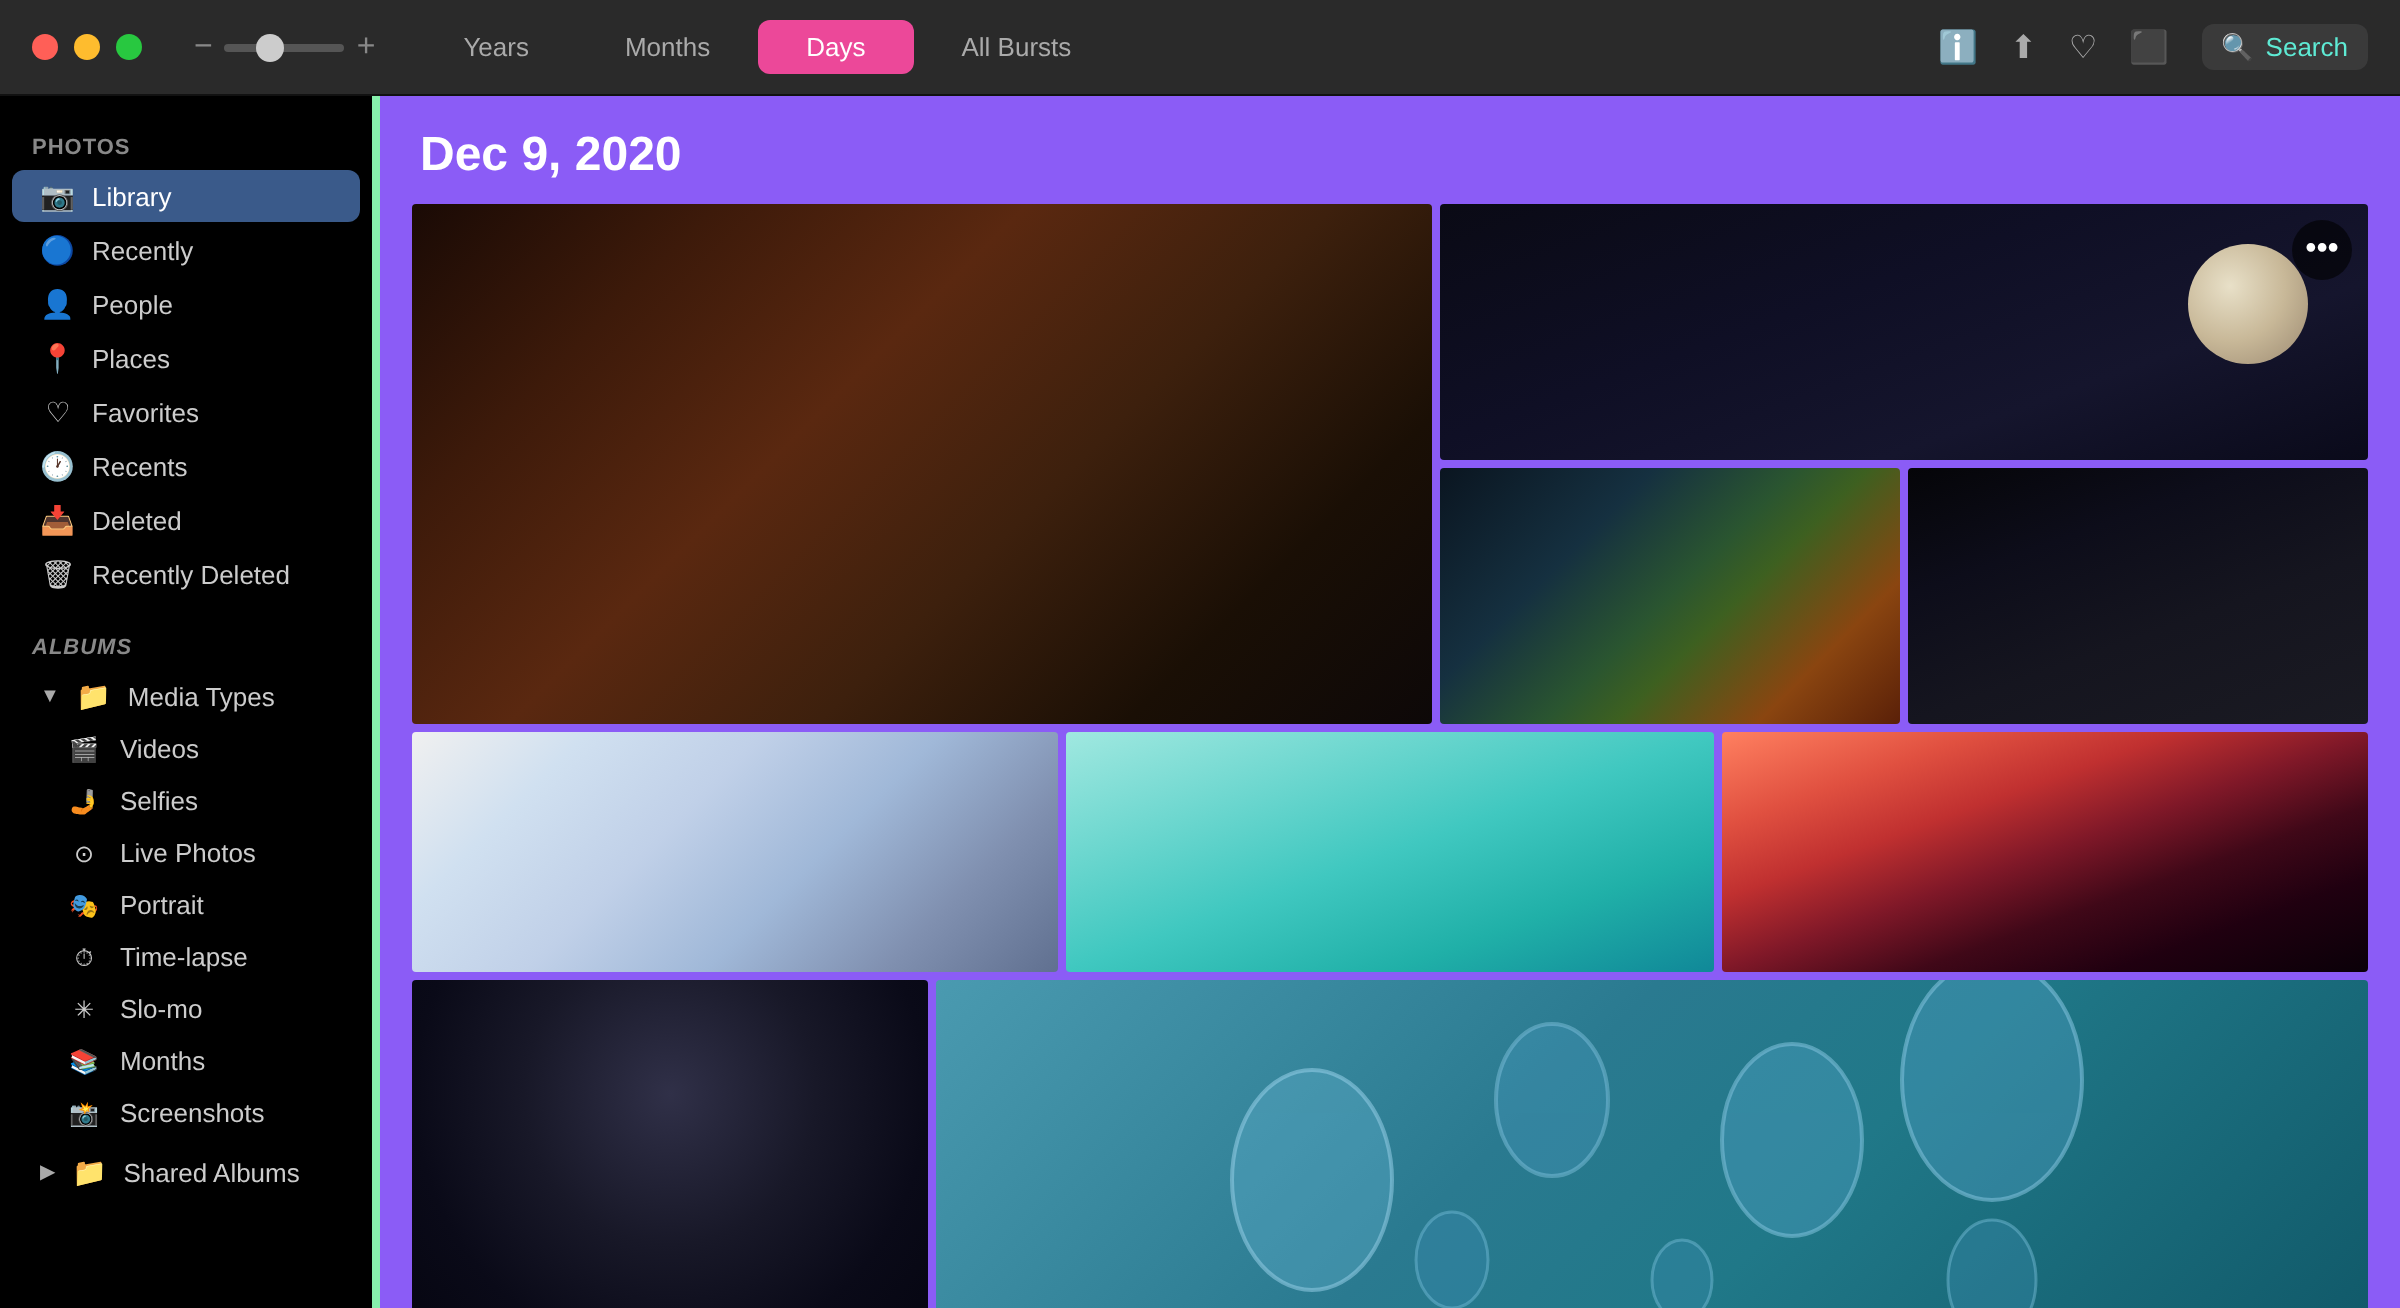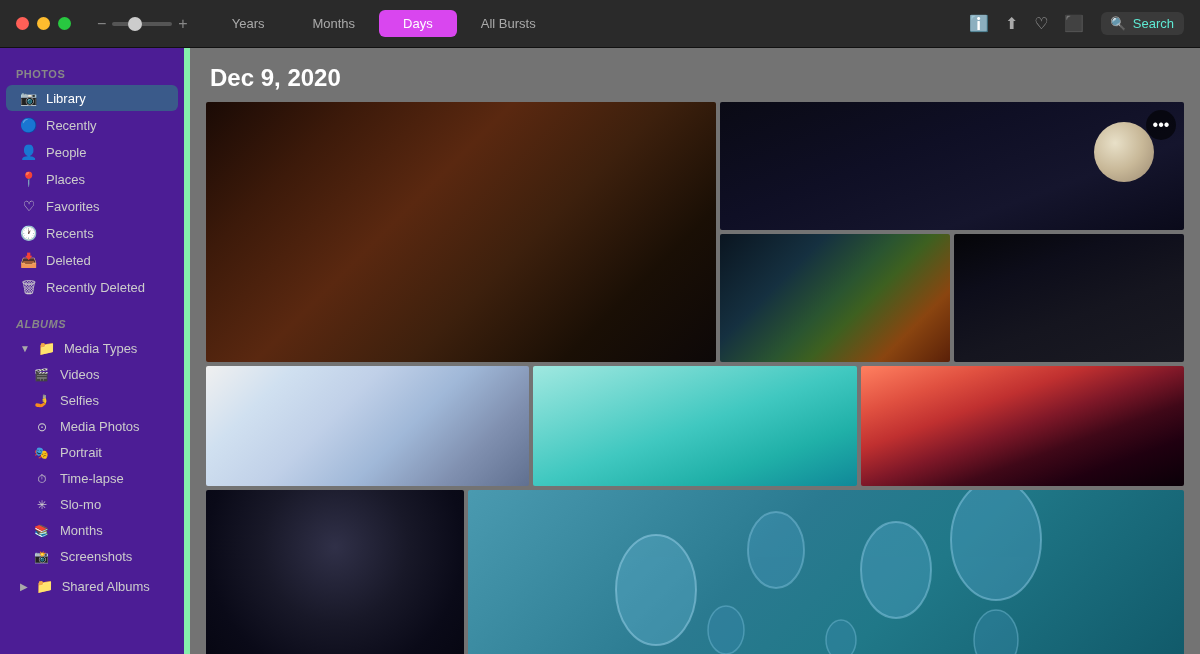--- a/index.html
+++ b/index.html
@@ -72,21 +72,21 @@
     }
     .tab-item {
       padding: 6px 24px;
       color: #aaa;
       font-size: 13px;
       cursor: pointer;
       border-radius: 6px;
       text-align: right;
     }
     .tab-item.active {
-      background: #d946ef;
+      background: #ec4899;
       color: #fff;
       font-weight: 500;
     }
 
     .titlebar-actions {
       display: flex;
       align-items: center;
       gap: 16px;
       margin-left: auto;
       padding-right: 16px;
@@ -114,25 +114,25 @@
       display: flex;
       width: 100%;
       height: 100%;
       padding-top: 48px;
     }
 
     
     .sidebar {
       width: 190px;
       min-width: 190px;
-      background: #4c1d95;
+      background: #000000;
       height: 100%;
       overflow-y: auto;
       padding: 12px 0;
-      border-right: 6px solid #86efac;
+      border-right: 4px solid #86efac;
     }
     .sidebar-section-label {
       color: #888;
       font-size: 11px;
       font-weight: 600;
       text-transform: uppercase;
       padding: 8px 16px 4px;
       letter-spacing: 0.5px;
     }
     .sidebar-item {
@@ -161,21 +161,21 @@
     .sidebar-sub-icon {
       width: 16px;
       font-size: 12px;
       text-align: center;
       margin-right: 2px;
     }
 
     
     .main-content {
       flex: 1;
-      background: #737373;
+      background: #8b5cf6;
       overflow-y: auto;
       padding: 16px;
     }
 
     
     .date-label {
       color: #fff;
       font-size: 24px;
       font-weight: 700;
       margin-bottom: 10px;
@@ -355,21 +355,21 @@
     <div class="sidebar-item sidebar-sub">
       <span class="sidebar-sub-icon">🎬</span>
       <span>Videos</span>
     </div>
     <div class="sidebar-item sidebar-sub">
       <span class="sidebar-sub-icon">🤳</span>
       <span>Selfies</span>
     </div>
     <div class="sidebar-item sidebar-sub">
       <span class="sidebar-sub-icon">⊙</span>
-      <span>Media Photos</span>
+      <span>Live Photos</span>
     </div>
     <div class="sidebar-item sidebar-sub">
       <span class="sidebar-sub-icon">🎭</span>
       <span>Portrait</span>
     </div>
     <div class="sidebar-item sidebar-sub">
       <span class="sidebar-sub-icon">⏱</span>
       <span>Time-lapse</span>
     </div>
     <div class="sidebar-item sidebar-sub">

